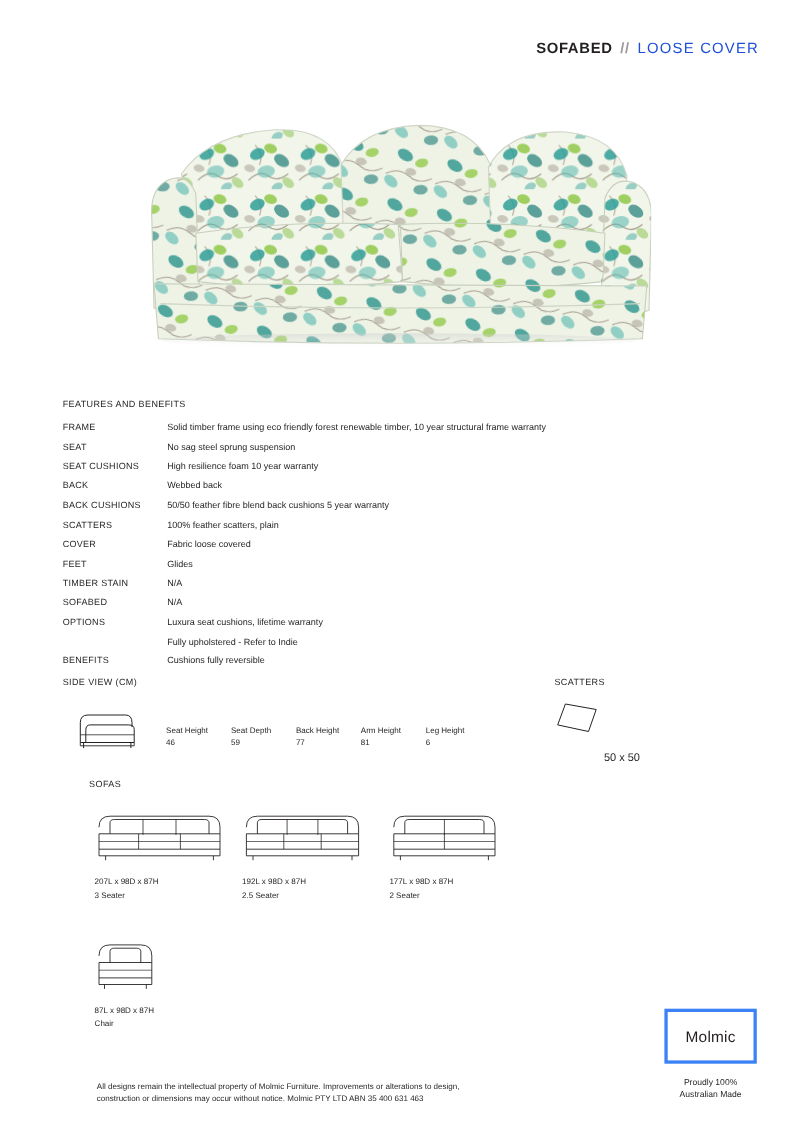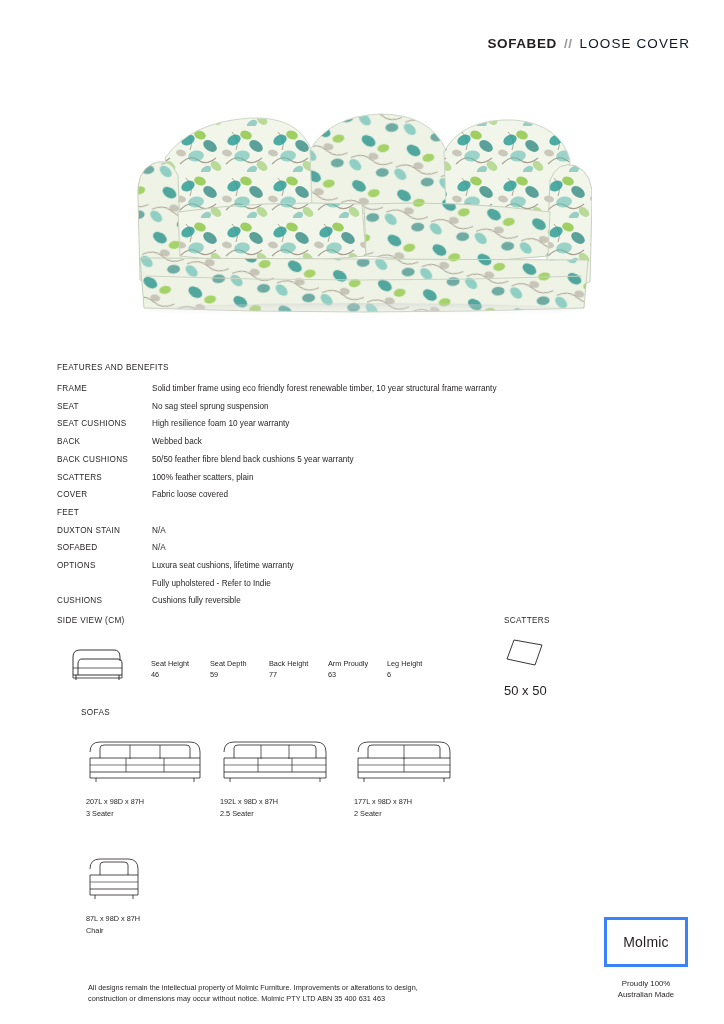--- a/index.html
+++ b/index.html
@@ -30,21 +30,21 @@
   }
   .header .brand {
     font-weight: bold;
     color: #231f20;
   }
   .header .slashes {
     color: #9a9a9a;
     font-weight: bold;
   }
   .header .variant {
-    color: #0f172a;
+    color: #1d4ed8;
     letter-spacing: 1.1px;
   }
 
   
   .hero {
     position: absolute;
     left: 130px;
     top: 80px;
     width: 462px;
     height: 235px;
@@ -105,22 +105,23 @@
   .dim-val { color: #231f20; }
 
   
   .scatter-block {
     position: absolute;
     left: 504px;
     top: 637px;
   }
   .scatter-shape { width: 42px; height: 32px; }
   .scatter-label {
-    font-size: 13px;
+    font-size: 10px;
     margin-top: 10px;
+    margin-left: 45px;
   }
 
   
   .sofa-grid {
     position: absolute;
     left: 86px;
     top: 730px;
     width: 540px;
   }
   .sofa-row { display: flex; }
@@ -253,38 +254,39 @@
   <div class="row">
     <div class="label">SCATTERS</div>
     <div class="value">100% feather scatters, plain</div>
   </div>
   <div class="row">
     <div class="label">COVER</div>
     <div class="value">Fabric loose covered</div>
   </div>
   <div class="row">
     <div class="label">FEET</div>
-  </div>
-  <div class="row">
-    <div class="label">DUXTON STAIN</div>
+    <div class="value">Glides</div>
+  </div>
+  <div class="row">
+    <div class="label">TIMBER STAIN</div>
     <div class="value">N/A</div>
   </div>
   <div class="row">
     <div class="label">SOFABED</div>
     <div class="value">N/A</div>
   </div>
   <div class="row">
     <div class="label">OPTIONS</div>
     <div class="value">
       <div>Luxura seat cushions, lifetime warranty</div>
       <div class="sub">Fully upholstered - Refer to Indie</div>
     </div>
   </div>
   <div class="row">
-    <div class="label">CUSHIONS</div>
+    <div class="label">BENEFITS</div>
     <div class="value">Cushions fully reversible</div>
   </div>
 </div>
 
 <div class="section-title" id="sideview-title">SIDE VIEW (CM)</div>
 
 <div class="sideview-block">
   <svg class="sideview-icon" viewBox="0 0 58 40">
     <path d="M3 12 Q3 5 10 5 L44 5 Q50 5 50 12 L50 16" fill="none" stroke="#231f20" stroke-width="0.9"></path>
     <path d="M3 12 L3 30 L52 30 L52 18 Q52 14 47 14 L12 14 Q8 14 8 19 L8 30" fill="none" stroke="#231f20" stroke-width="0.9"></path>
@@ -299,22 +301,22 @@
     </div>
     <div class="dim-col">
       <div class="dim-name">Seat Depth</div>
       <div class="dim-val">59</div>
     </div>
     <div class="dim-col">
       <div class="dim-name">Back Height</div>
       <div class="dim-val">77</div>
     </div>
     <div class="dim-col">
-      <div class="dim-name">Arm Proudly</div>
-      <div class="dim-val">63</div>
+      <div class="dim-name">Arm Height</div>
+      <div class="dim-val">81</div>
     </div>
     <div class="dim-col">
       <div class="dim-name">Leg Height</div>
       <div class="dim-val">6</div>
     </div>
   </div>
 </div>
 
 <div class="section-title" id="scatters-title">SCATTERS</div>
 

